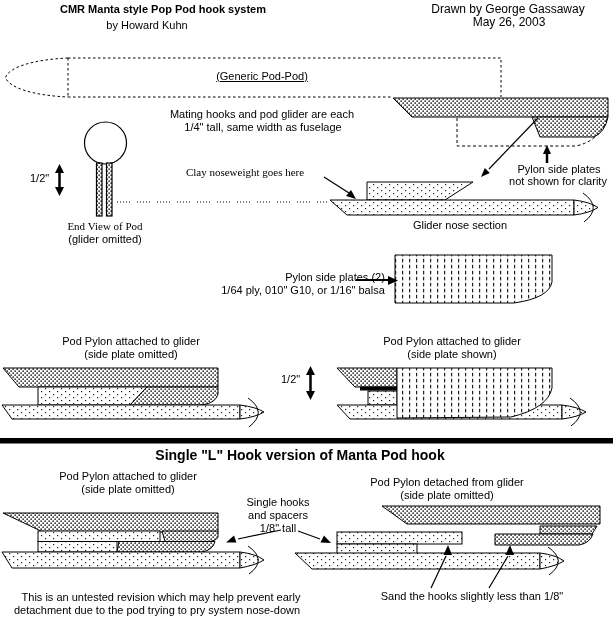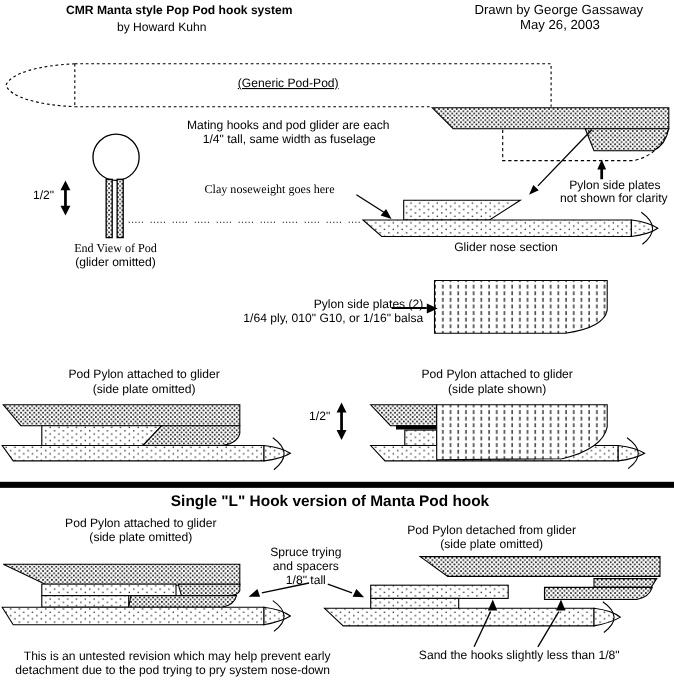--- a/index.html
+++ b/index.html
@@ -178,21 +178,21 @@
 
   <div class="lbl ctr" style="left:131px;top:335px;">Pod Pylon attached to glider</div>
   <div class="lbl ctr" style="left:131px;top:348px;">(side plate omitted)</div>
   <div class="lbl ctr" style="left:452px;top:335px;">Pod Pylon attached to glider</div>
   <div class="lbl ctr" style="left:452px;top:348px;">(side plate shown)</div>
   <div class="lbl" style="left:281px;top:373px;">1/2"</div>
 
   <div class="lbl ctr b title" style="left:300px;top:449px;">Single "L" Hook version of Manta Pod hook</div>
   <div class="lbl ctr" style="left:128px;top:470px;">Pod Pylon attached to glider</div>
   <div class="lbl ctr" style="left:128px;top:483px;">(side plate omitted)</div>
-  <div class="lbl ctr" style="left:278px;top:496px;">Spruce trying</div>
+  <div class="lbl ctr" style="left:278px;top:496px;">Single hooks</div>
   <div class="lbl ctr" style="left:278px;top:509px;">and spacers</div>
   <div class="lbl ctr" style="left:278px;top:522px;">1/8" tall</div>
   <div class="lbl ctr" style="left:447px;top:476px;">Pod Pylon detached from glider</div>
   <div class="lbl ctr" style="left:447px;top:489px;">(side plate omitted)</div>
 
   <div class="lbl ctr" style="left:161px;top:591px;text-align:center;">This is an untested revision which may help prevent early</div>
   <div class="lbl ctr" style="left:157px;top:604px;">detachment due to the pod trying to pry system nose-down</div>
   <div class="lbl ctr" style="left:472px;top:590px;">Sand the hooks slightly less than 1/8"</div>
 </div>
 

